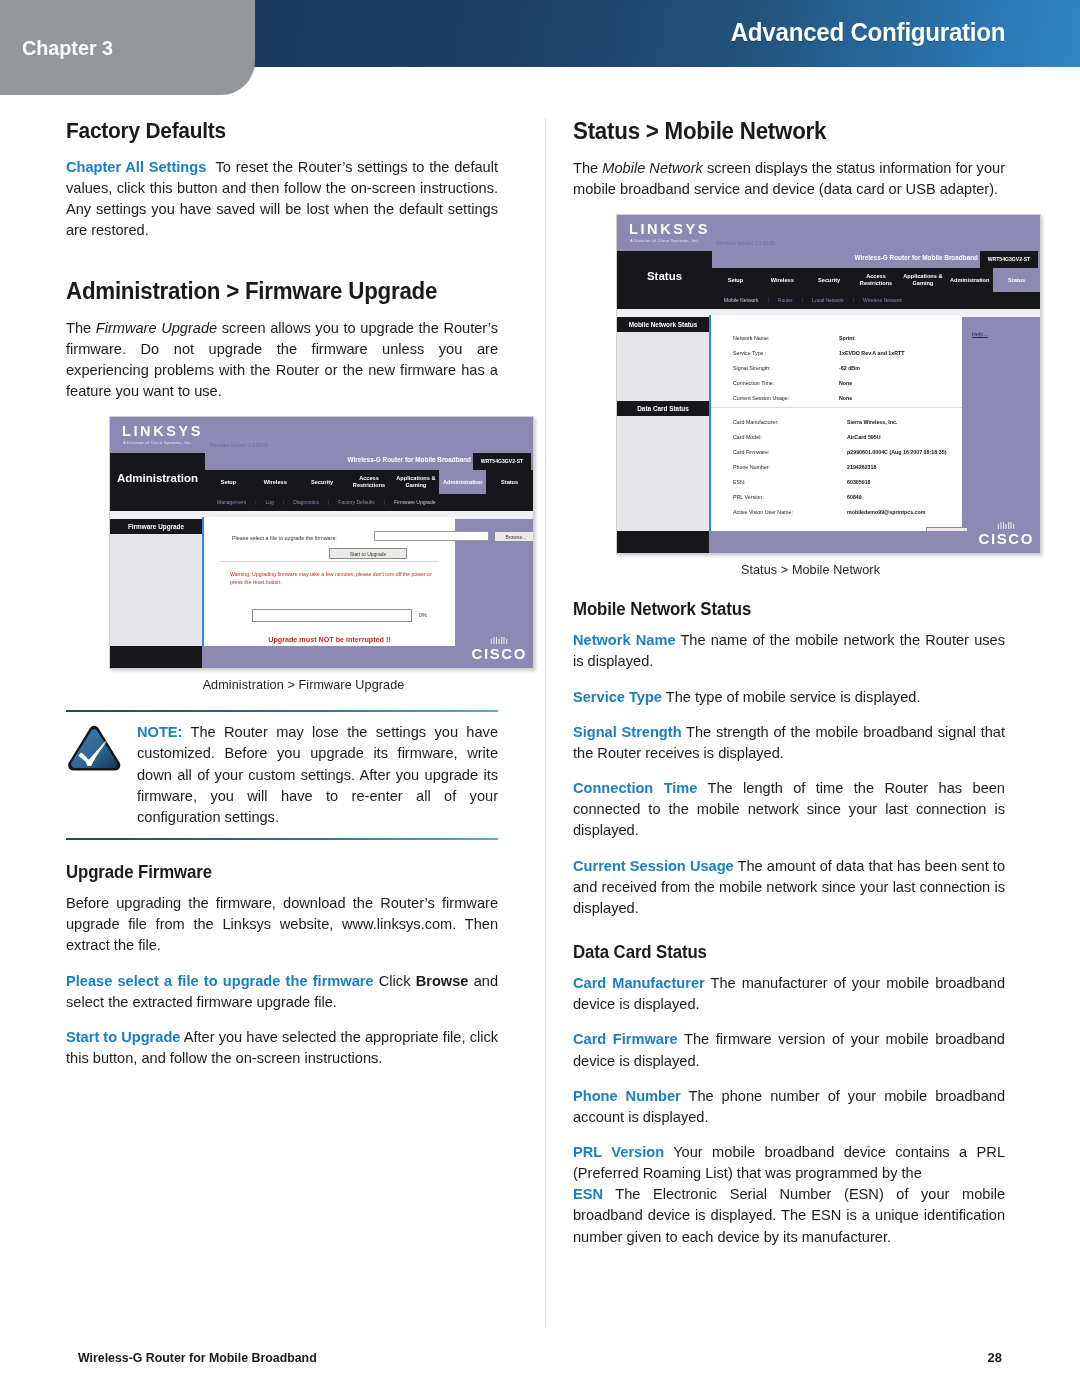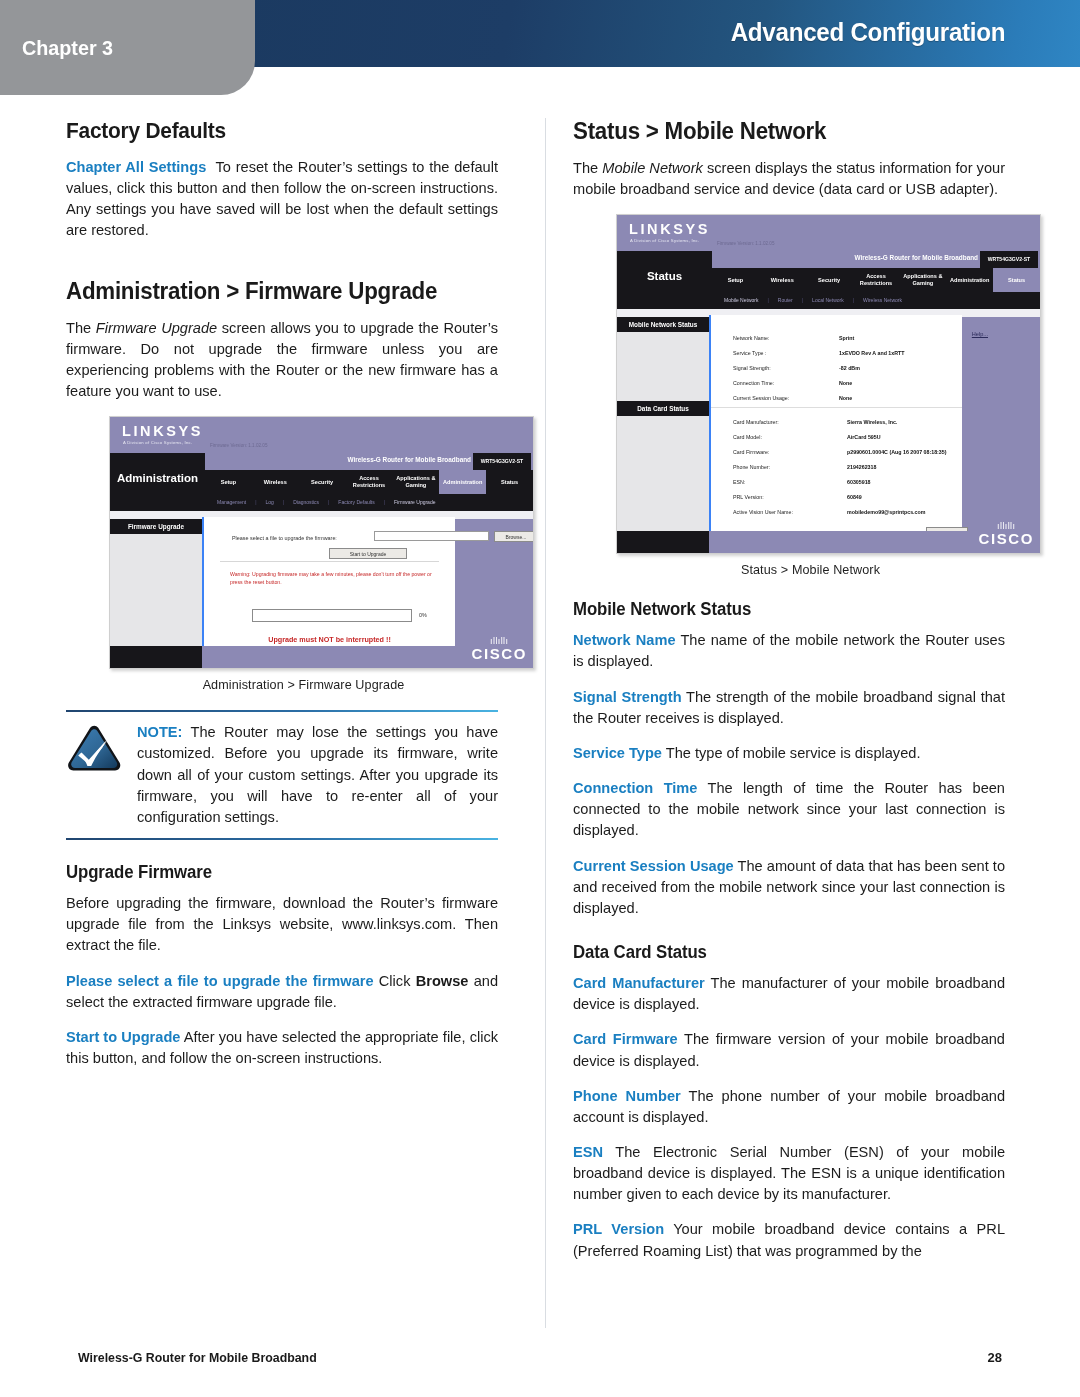--- a/index.html
+++ b/index.html
@@ -367,30 +367,30 @@
           <div class="word">CISCO</div>
         </div>
       </div>
       <div class="fig-cap">Status &gt; Mobile Network</div>
     </div>
 
     <div class="gap-lg"></div>
 
     <h3 class="sub">Mobile Network Status</h3>
     <p class="body"><span class="t">Network Name</span><span> The name of the mobile network the Router uses is displayed.</span></p>
+    <p class="body"><span class="t">Service Type</span><span>  The type of mobile service is displayed.</span></p>
     <p class="body"><span class="t">Signal Strength</span><span>  The strength of the mobile broadband signal that the Router receives is displayed.</span></p>
-    <p class="body"><span class="t">Service Type</span><span>  The type of mobile service is displayed.</span></p>
     <p class="body"><span class="t">Connection Time</span><span> The length of time the Router has been connected to the mobile network since your last connection is displayed.</span></p>
     <p class="body"><span class="t">Current Session Usage</span><span> The amount of data that has been sent to and received from the mobile network since your last connection is displayed.</span></p>
 
     <div class="gap-sm"></div>
     <h3 class="sub">Data Card Status</h3>
     <p class="body"><span class="t">Card Manufacturer</span><span> The manufacturer of your mobile broadband device is displayed.</span></p>
     <p class="body"><span class="t">Card Firmware</span><span> The firmware version of your mobile broadband device is displayed.</span></p>
     <p class="body"><span class="t">Phone Number</span><span> The phone number of your mobile broadband account is displayed.</span></p>
+    <p class="body last"><span class="t">PRL Version</span><span>  Your mobile broadband device contains a PRL (Preferred Roaming List) that was programmed by the</span></p>
     <p class="body"><span class="t">ESN</span><span>  The Electronic Serial Number (ESN) of your mobile broadband device is displayed. The ESN is a unique identification number given to each device by its manufacturer.</span></p>
-    <p class="body last"><span class="t">PRL Version</span><span>  Your mobile broadband device contains a PRL (Preferred Roaming List) that was programmed by the</span></p>
   </div>
 
   <div class="footer-left">Wireless-G Router for Mobile Broadband</div>
   <div class="footer-right">28</div>
 
 </div>
 
 </body></html>

